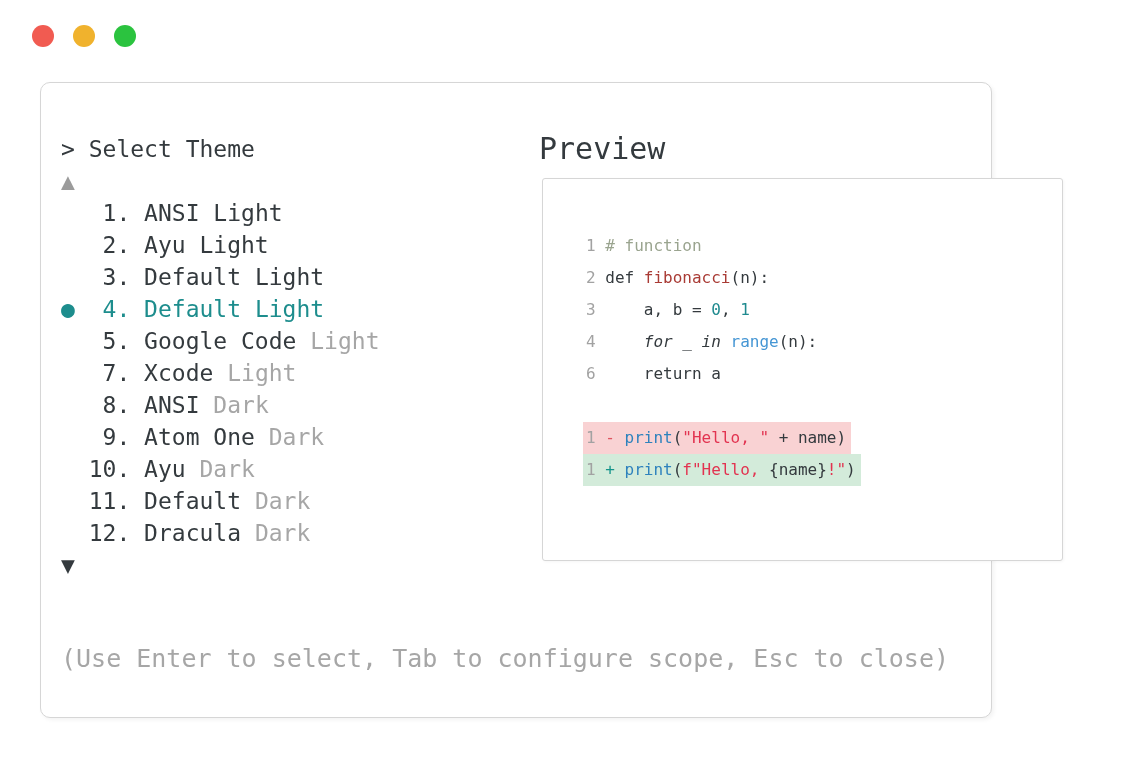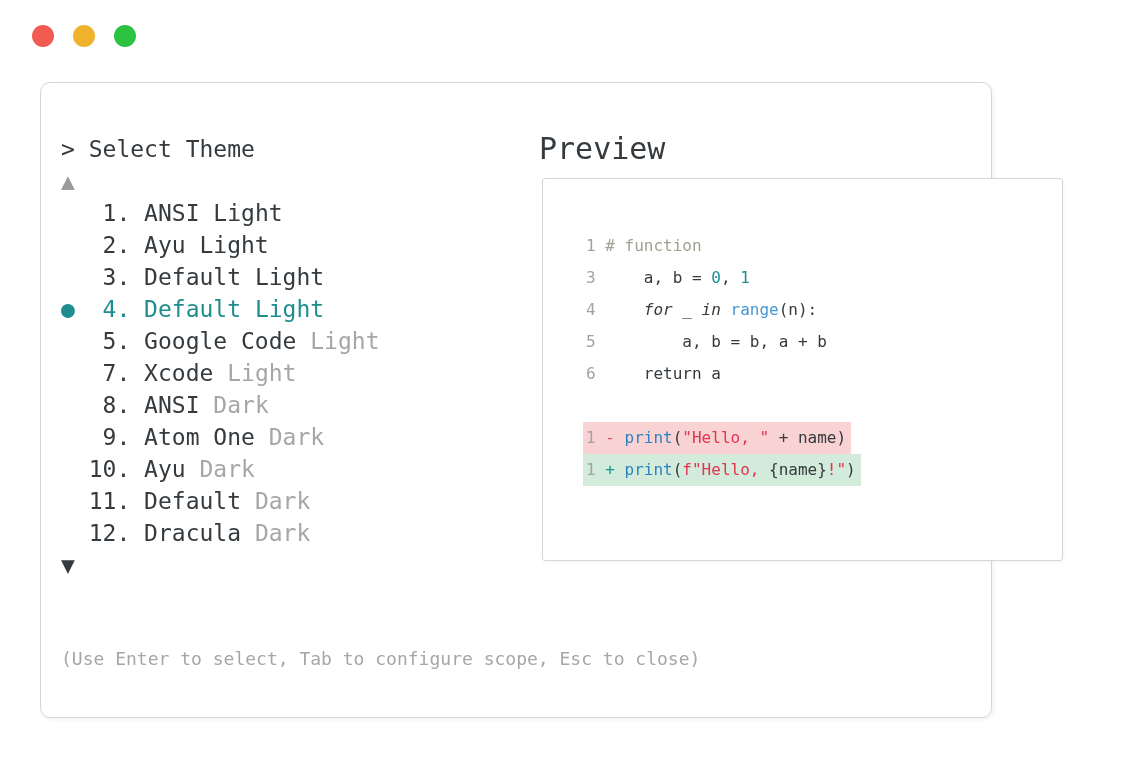--- a/index.html
+++ b/index.html
@@ -33,21 +33,21 @@
     background:#fff; border:1.5px solid var(--border); border-radius:3px;
     box-shadow:1px 1px 3px rgba(0,0,0,0.04);
   }
   .code { position:absolute; left:19px; top:51px; font-size:16px; line-height:32px;margin-left:24px; }
   .code-line { height:32px; white-space:pre; color:var(--text); }
   .gutter { color:var(--line_number); }
   .hl { display:inline-block; height:32px; margin-left:-3px; padding:0 5px 0 3px; }
   .hl.removed { background:var(--removed_bg); }
   .hl.added   { background:var(--added_bg); }
 
-  .help { position:absolute; left:20px; top:560px; height:32px; line-height:32px; font-size:18px; color:var(--muted); white-space:pre;text-align:center; }
+  .help { position:absolute; left:20px; top:560px; height:32px; line-height:32px; font-size:25px; color:var(--muted); white-space:pre;text-align:center; }
 </style>
 </head>
 <body>
 
 <div class="traffic">
     <div class="light red"></div>
     <div class="light yellow"></div>
     <div class="light green"></div>
   </div>
 
@@ -70,23 +70,23 @@
         <div class="row item"><span>  12. </span><span>Dracula </span><span class="variant dimmed">Dark</span></div>
       </div>
     <div class="row scroll-down">▼</div>
   </div>
 
   <div class="preview-label">Preview</div>
 
   <div class="preview-box">
     <div class="code" id="preview-code">
         <div class="code-line"><span class="gutter">1 </span><span style="color: rgb(154, 164, 143);"># function</span></div>
+        <div class="code-line"><span class="gutter">2 </span><span style="color: rgb(52, 58, 62);">def </span><span style="color: rgb(169, 59, 53);">fibonacci</span><span style="color: rgb(52, 58, 62);">(n):</span></div>
         <div class="code-line"><span class="gutter">3 </span><span style="color: rgb(52, 58, 62);">    a, b = </span><span style="color: rgb(31, 138, 143);">0</span><span style="color: rgb(52, 58, 62);">, </span><span style="color: rgb(31, 138, 143);">1</span></div>
         <div class="code-line"><span class="gutter">4 </span><span style="color: rgb(52, 58, 62); font-style: italic;">    for _ in </span><span style="color: rgb(69, 150, 212);">range</span><span style="color: rgb(52, 58, 62);">(n):</span></div>
-        <div class="code-line"><span class="gutter">5 </span><span style="color: rgb(52, 58, 62);">        a, b = b, a + b</span></div>
         <div class="code-line"><span class="gutter">6 </span><span style="color: rgb(52, 58, 62);">    return a</span></div>
         <div class="code-line"></div>
         <div class="code-line"><span class="hl removed"><span class="gutter">1 </span><span style="color: rgb(223, 85, 96);">- </span><span style="color: rgb(46, 130, 189);">print</span><span style="color: rgb(52, 58, 62);">(</span><span style="color: rgb(226, 51, 80);">"Hello, "</span><span style="color: rgb(52, 58, 62);"> + name)</span></span></div>
         <div class="code-line"><span class="hl added"><span class="gutter">1 </span><span style="color: rgb(20, 148, 138);">+ </span><span style="color: rgb(46, 130, 189);">print</span><span style="color: rgb(52, 58, 62);">(</span><span style="color: rgb(226, 51, 80);">f"Hello, </span><span style="color: rgb(52, 58, 62);">{name}</span><span style="color: rgb(226, 51, 80);">!"</span><span style="color: rgb(52, 58, 62);">)</span></span></div>
       </div>
   </div>
 
   <div class="help">(Use Enter to select, Tab to configure scope, Esc to close)</div>
 
 </div>

